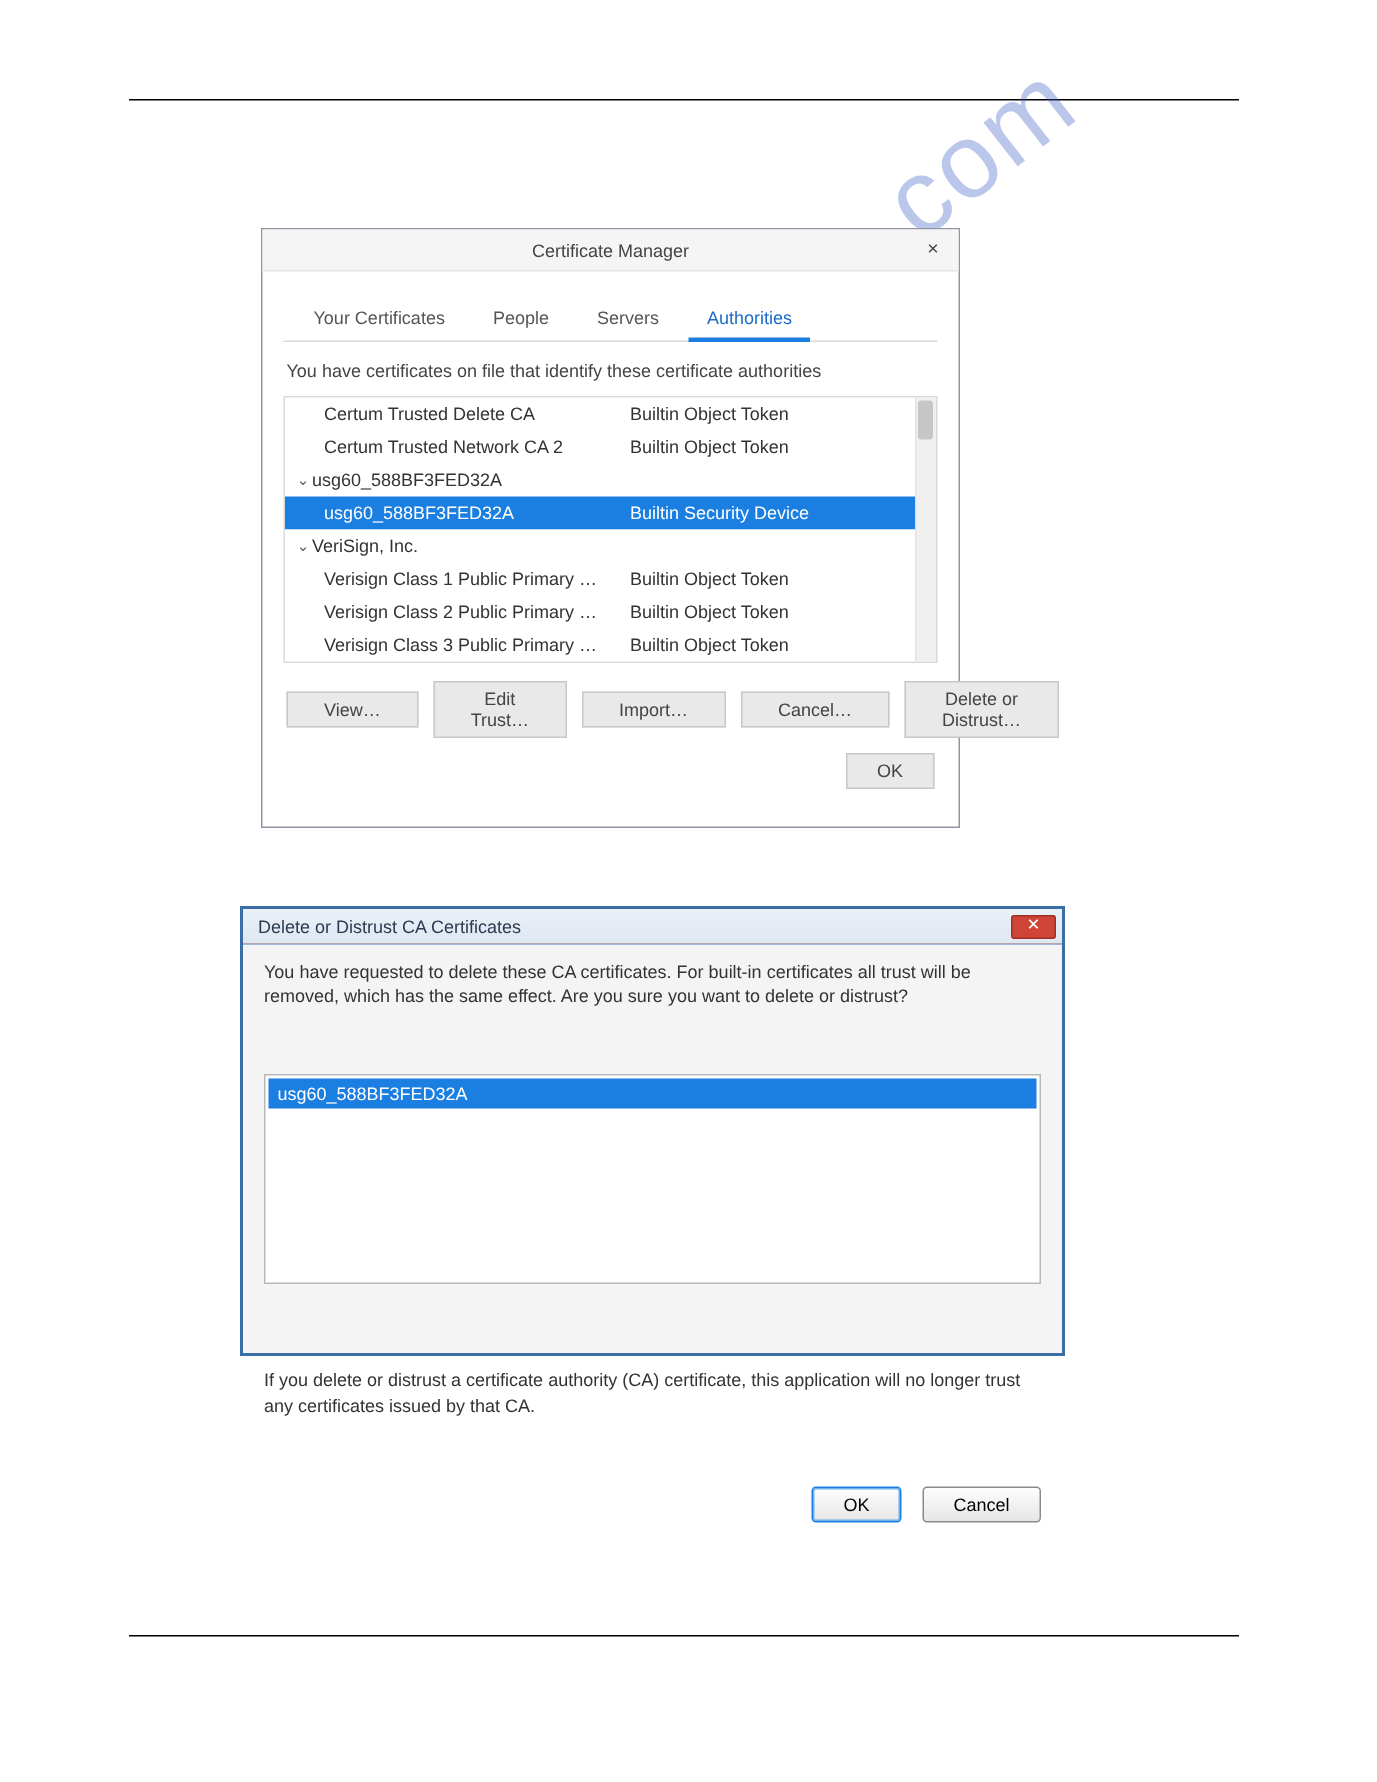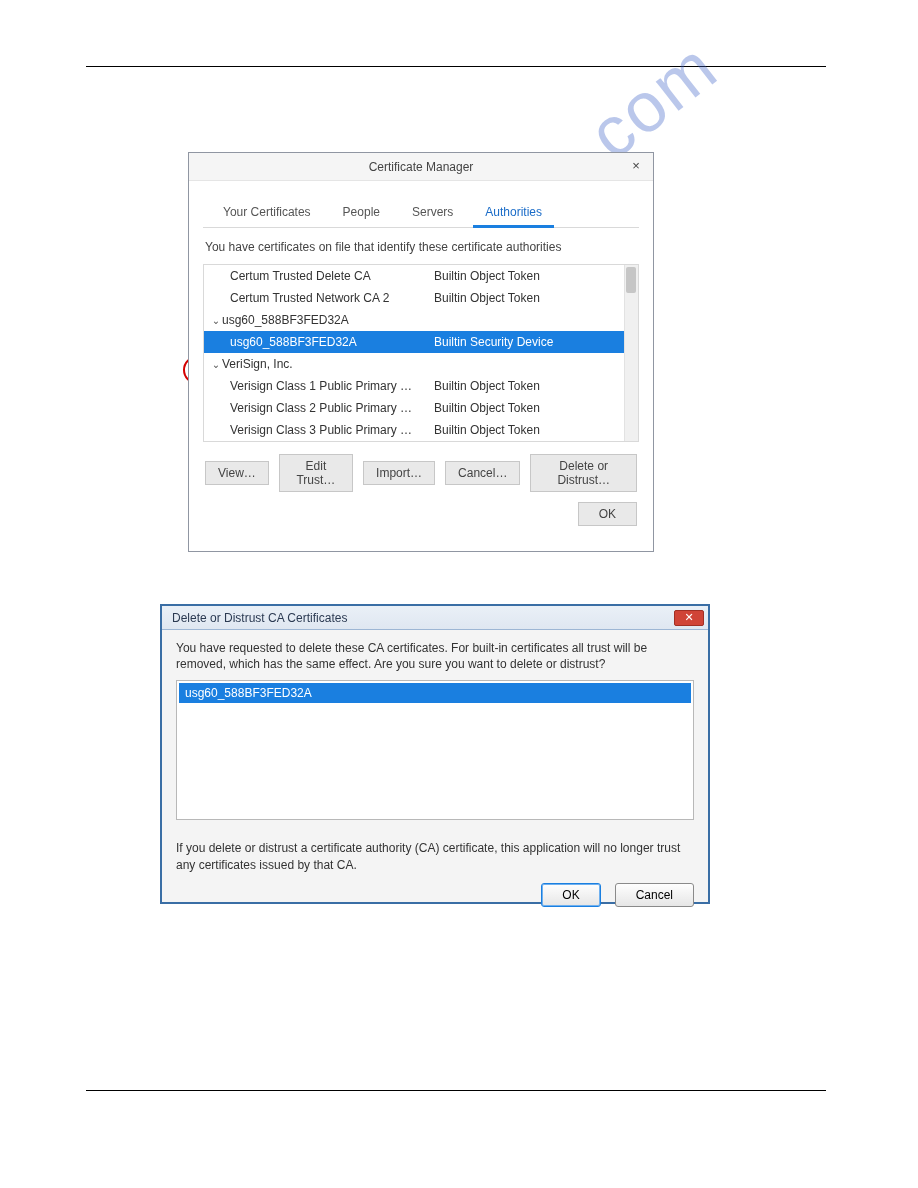--- a/index.html
+++ b/index.html
@@ -16,21 +16,21 @@
     position: relative;
     width: 918px;
     height: 1188px;
   }
   .hr-top { position: absolute; top: 66px; left: 86px; width: 740px; border-top: 1px solid #000; }
   .hr-bot { position: absolute; top: 1090px; left: 86px; width: 740px; border-top: 1px solid #000; }
 
   
   .cert-dialog {
     position: absolute;
-    left: 188px; top: 152px;
+    left: 174px; top: 152px;
     width: 466px; height: 400px;
     border: 1px solid #9096a2;
     background: #fff;
   }
   .cert-titlebar {
     height: 28px;
     background: #f5f5f5;
     border-bottom: 1px solid #e5e5e5;
     display: flex;
     align-items: center;
@@ -123,21 +123,21 @@
 
   .btn-row {
     display: flex;
     gap: 10px;
     padding: 12px 2px 0 2px;
     align-items: center;
   }
   .wbtn {
     background: #e9e9e9;
     border: 1px solid #c7c7c7;
-    padding: 4px 12px;
+    padding: 4px 24px;
     color: #444;
     cursor: pointer;
     font-size: 12px;
   }
   .ok-row { display: flex; justify-content: flex-end; padding: 10px 2px 0 2px; }
   .ok-row .wbtn { padding: 4px 20px; }
 
   
   .del-dialog {
     position: absolute;
@@ -167,20 +167,21 @@
     line-height: 13px;
     font-size: 11px;
     cursor: pointer;
   }
   .del-body {
     padding: 10px 14px 12px 14px;
     background: #f4f4f4;
     height: calc(100% - 24px);
     display: flex;
     flex-direction: column;
+    gap: 36px;
   }
   .del-msg { color: #333; line-height: 1.35; margin-bottom: 8px; }
   .del-list {
     flex: 0 0 140px;
     background: #fff;
     border: 1px solid #b8b8b8;
     padding: 2px;
   }
   .del-item {
     background: #1a7fe0;

